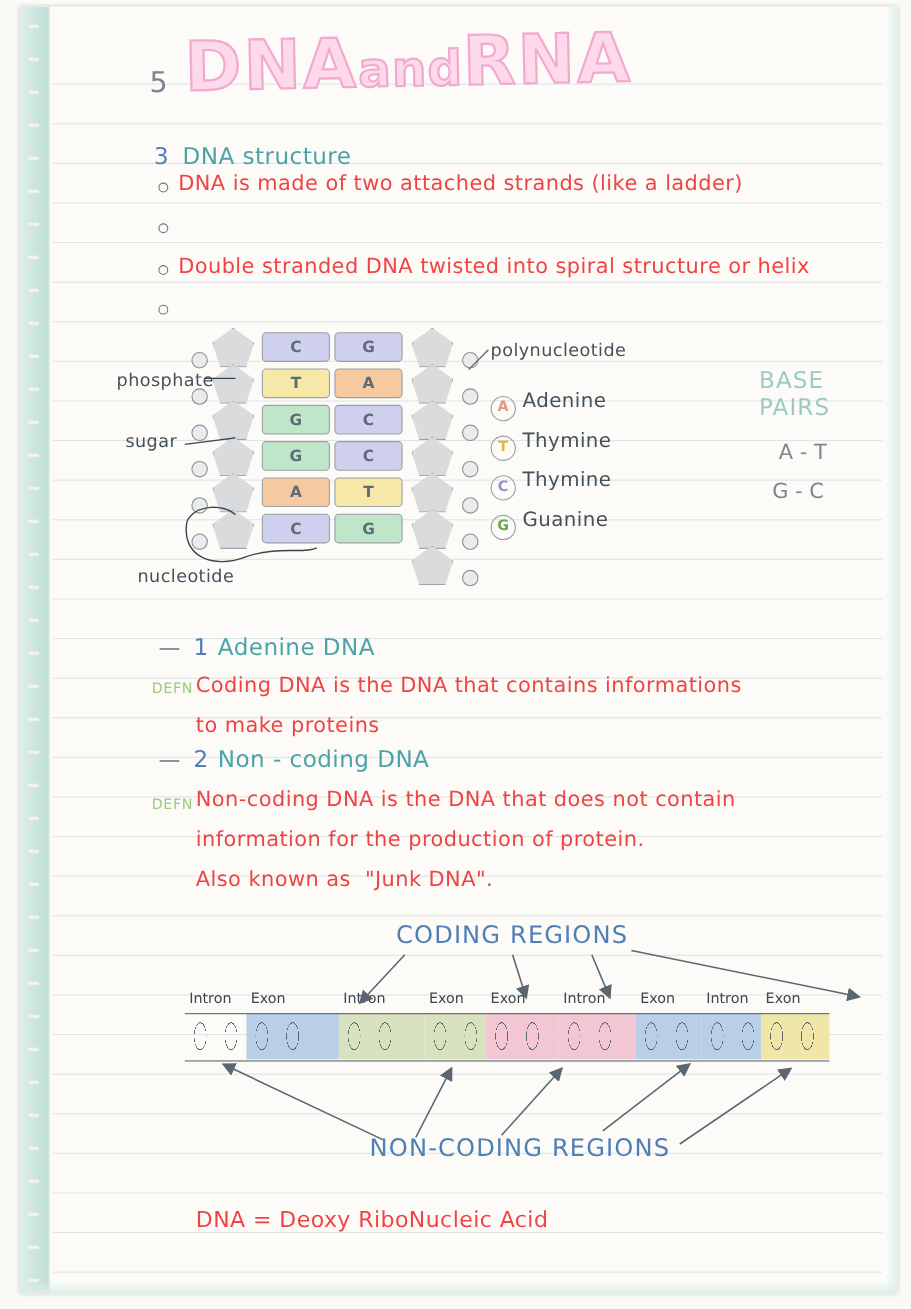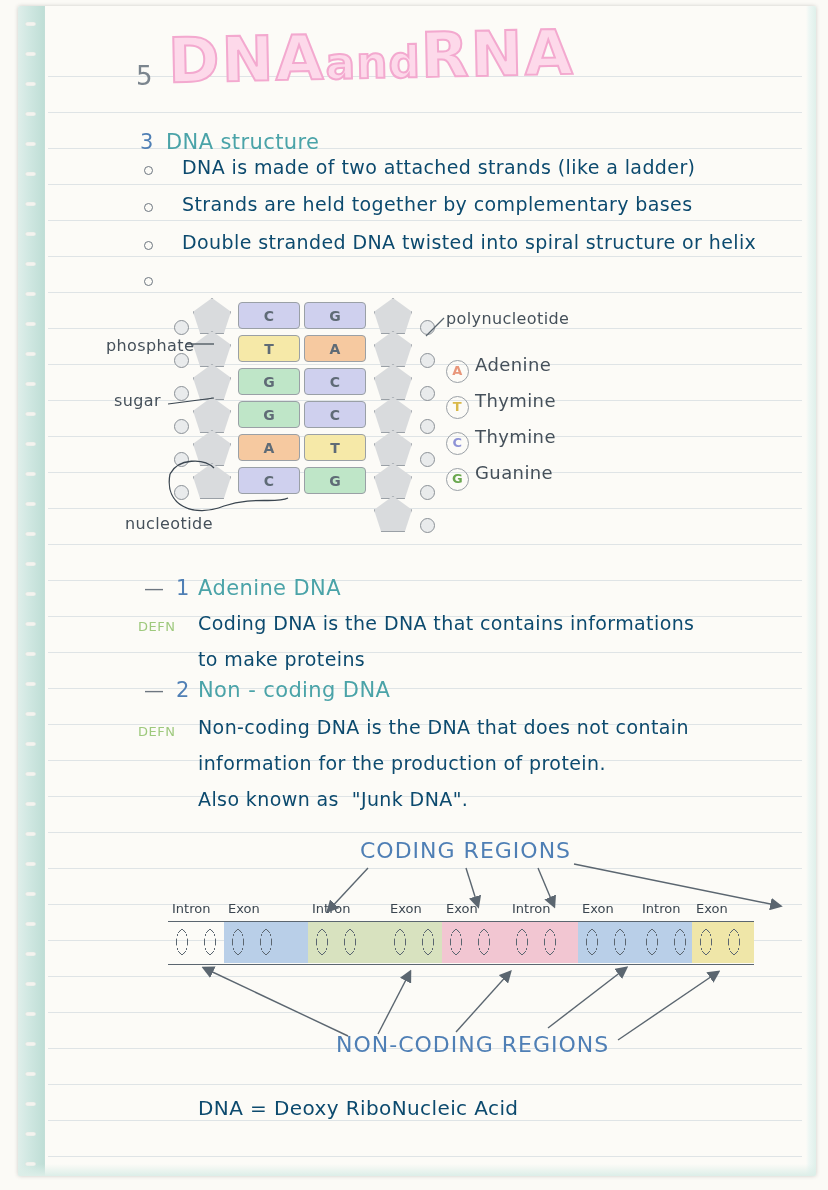--- a/index.html
+++ b/index.html
@@ -47,21 +47,21 @@
     position:absolute;left:30px;right:14px;height:1px;
     background:#dfe4e6;
   }
   
   .hw{
     position:absolute;
     font-family:"DejaVu Sans", sans-serif;
     white-space:pre;
     letter-spacing:.4px;
   }
-  .ink{color:#0c4a6e;margin-left:20px;}
+  .ink{color:#ef4444;}
   .blue{color:#4f7fb5;}
   .teal{color:#4aa3a8;}
 
   
   #title{
     position:absolute;left:150px;top:14px;
     font-size:62px;font-weight:bold;letter-spacing:2px;
     color:#fdd9ea;
     -webkit-text-stroke:2px #f3a9cf;
     text-stroke:2px #f3a9cf;
@@ -219,21 +219,20 @@
       <span>DNA</span><span class="small">and</span><span>RNA</span>
     </div>
 
     <div class="hw blue h-num" style="left:122px;top:124px;">3</div>
     <div class="hw teal h-txt" style="left:148px;top:124px;">DNA structure</div>
 
     <span class="bullet" style="left:126px;top:160px;"></span>
     <div class="hw ink line-txt" style="left:144px;top:150px;">DNA is made of two attached strands (like a ladder)</div>
 
     <span class="bullet" style="left:126px;top:197px;"></span>
-    <div class="hw ink line-txt" style="left:144px;top:187px;">Strands are held together by complementary bases</div>
 
     <span class="bullet" style="left:126px;top:235px;"></span>
     <div class="hw ink line-txt" style="left:144px;top:225px;">Double stranded DNA twisted into spiral structure or helix</div>
 
     <span class="bullet" style="left:126px;top:271px;"></span>
 
     <div id="diagram">
 
       <div id="rows">
           <div class="pent" style="left: 55px; top: 2px;"></div>
@@ -277,20 +276,25 @@
         </div>
     </div>
 
     <div class="hw lbl" style="left:88px;top:330px;">phosphate</div>
     <div class="hw lbl" style="left:96px;top:385px;">sugar</div>
     <div class="hw lbl" style="left:107px;top:508px;">nucleotide</div>
     <div class="hw lbl" style="left:428px;top:303px;">polynucleotide</div>
 
     <div id="legend"></div>
 
+    <div id="basepairs">
+      <div class="bp-title">BASE PAIRS</div>
+      <div class="bp" style="margin-top:18px;margin-left:18px;">A - T</div>
+      <div class="bp" style="margin-top:14px;margin-left:12px;">G - C</div>
+    </div>
 
     <div class="hw dash" style="left:126px;top:570px;">—</div>
     <div class="hw blue h-num" style="left:158px;top:570px;">1</div>
     <div class="hw teal h-txt" style="left:180px;top:570px;">Adenine DNA</div>
     <div class="hw defn" style="left:120px;top:613px;">DEFN</div>
     <div class="hw ink line-txt" style="left:160px;top:606px;">Coding DNA is the DNA that contains informations</div>
     <div class="hw ink line-txt" style="left:160px;top:642px;">to make proteins</div>
 
     <div class="hw dash" style="left:126px;top:672px;">—</div>
     <div class="hw blue h-num" style="left:158px;top:672px;">2</div>

